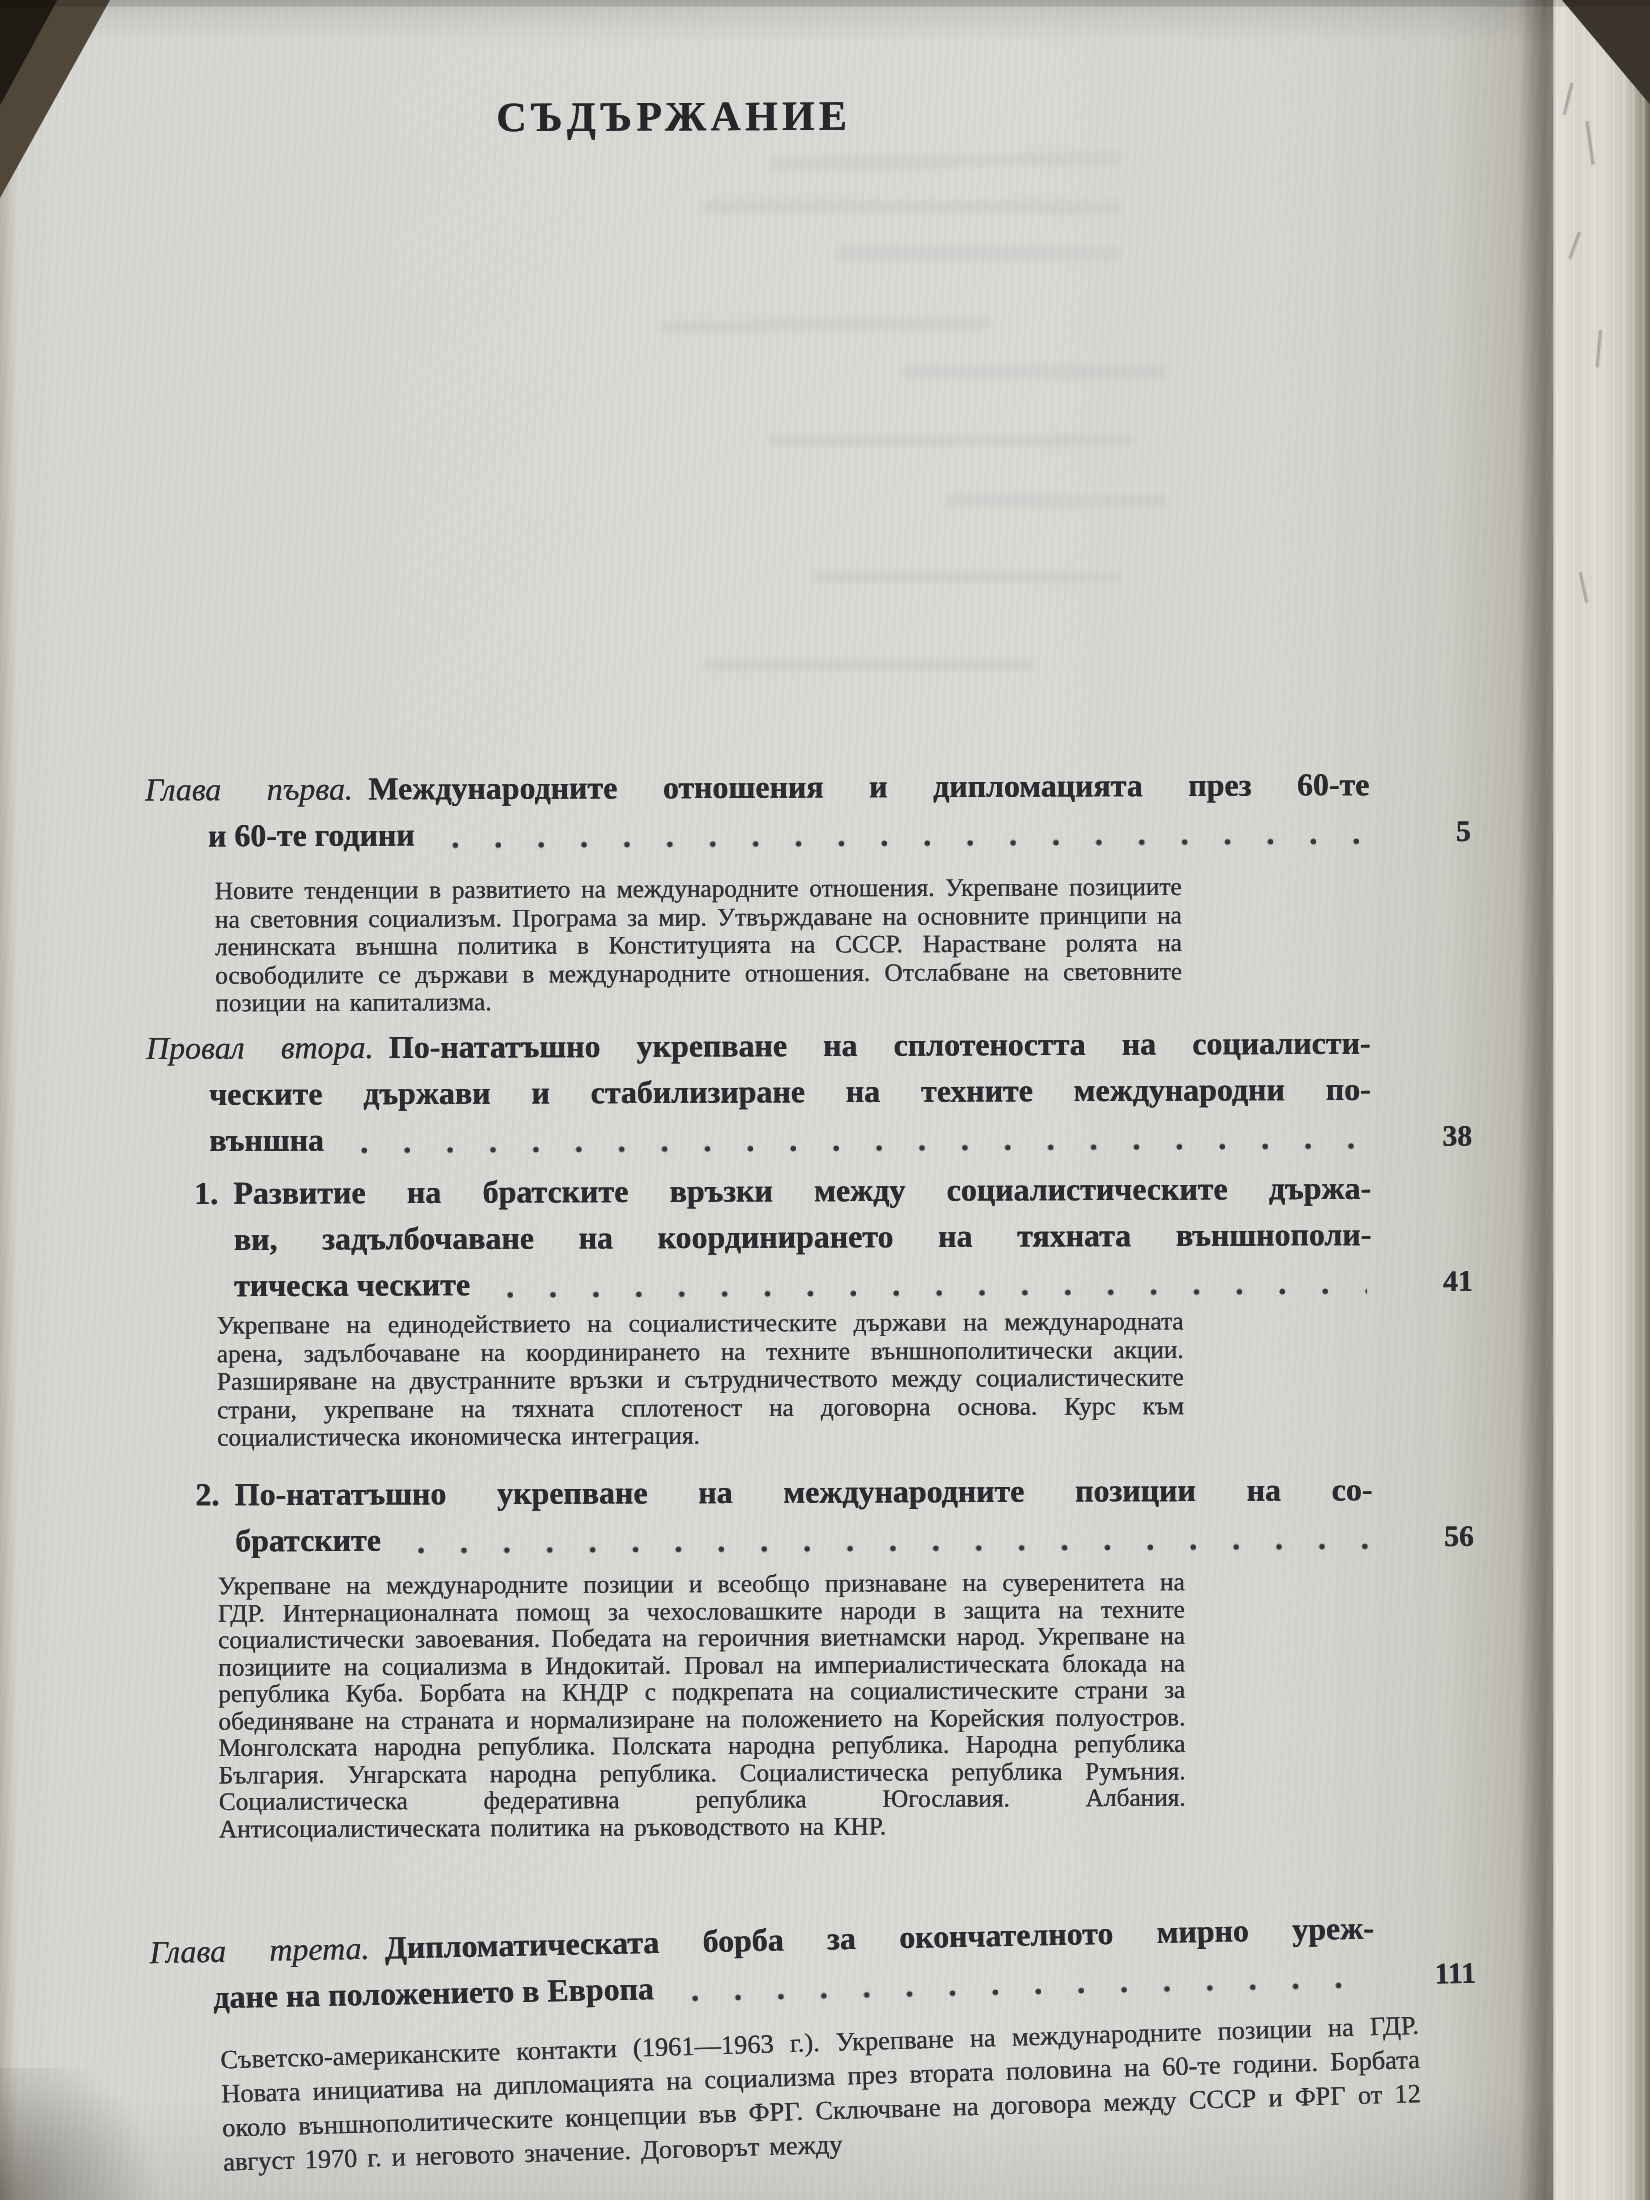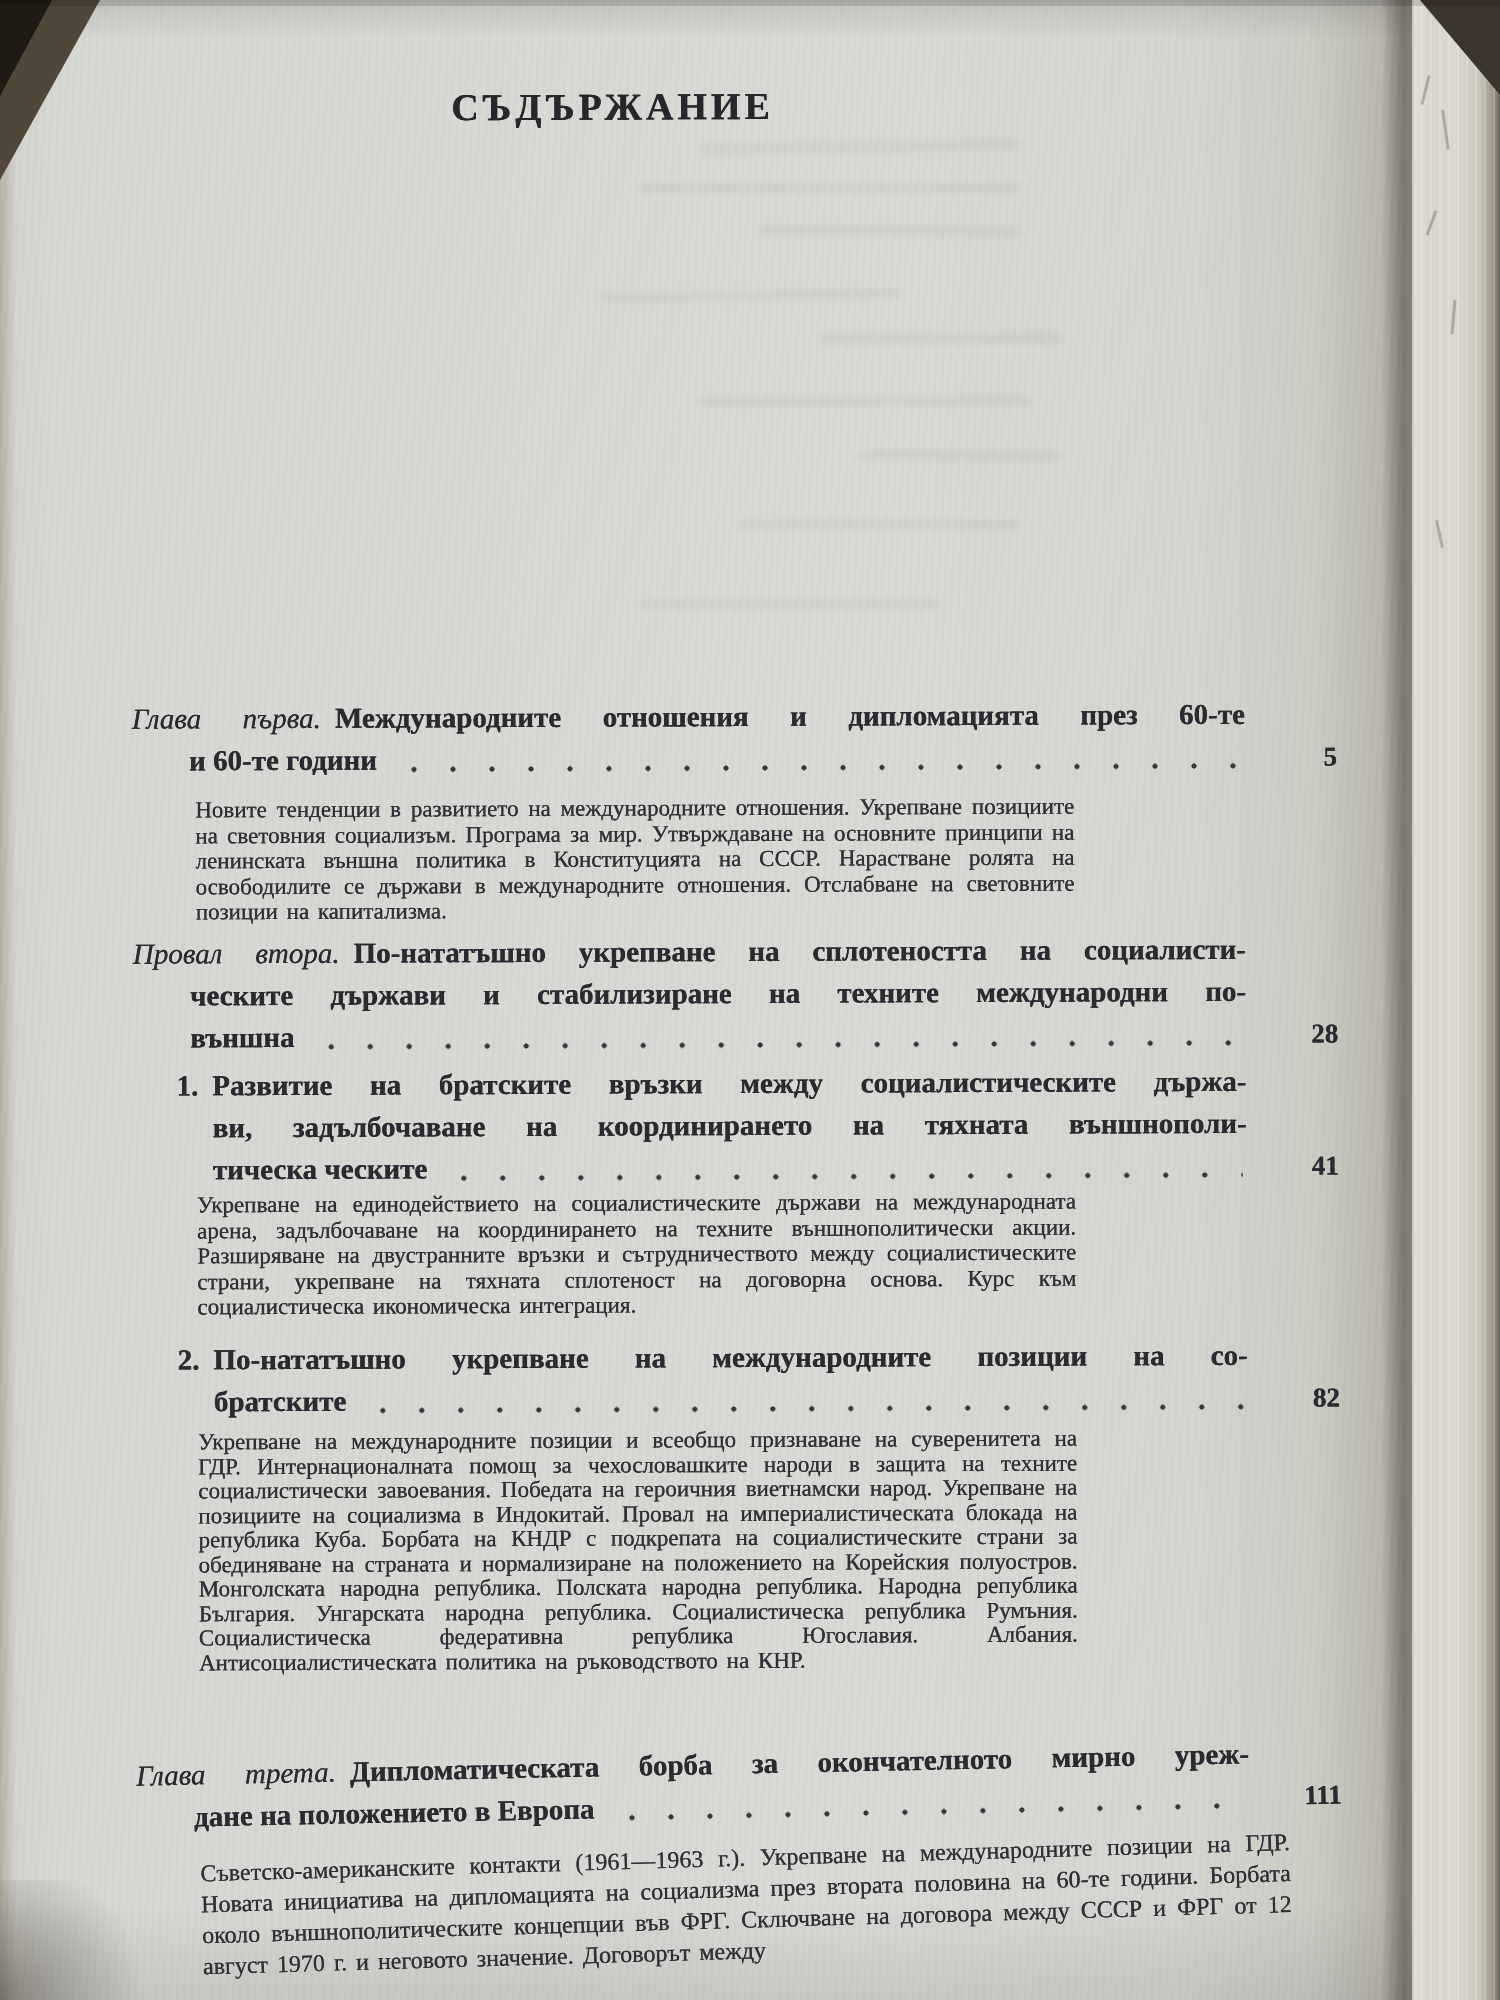--- a/index.html
+++ b/index.html
@@ -129,21 +129,21 @@
   <div class="head w1" id="ch2-head">
     <div class="jline">
       <span class="lbl">Провал втора.</span><span>По-нататъшно укрепване на сплотеността на социалисти-</span>
     </div>
     <div class="jline ind">
       <span>ческите държави и стабилизиране на техните международни по-</span>
     </div>
     <div class="hrow ind">
       <span>външна</span>
       <span class="leader"></span>
-      <span class="pagenum">28</span>
+      <span class="pagenum">38</span>
     </div>
   </div>
 
   <div class="head w2" id="s1-head">
     <div class="jline">
       <span class="num">1.</span><span>Развитие на братските връзки между социалистическите държа-</span>
     </div>
     <div class="jline ind2">
       <span>ви, задълбочаване на координирането на тяхната външнополи-</span>
     </div>
@@ -155,21 +155,21 @@
   </div>
   <div class="summary sumw" id="s1-sum">Укрепване на единодействието на социалистическите държави на международната арена, задълбочаване на координирането на техните външнополитически акции. Разширяване на двустранните връзки и сътрудничеството между социалистическите страни, укрепване на тяхната сплотеност на договорна основа. Курс към социалистическа икономическа интеграция.</div>
 
   <div class="head w2" id="s2-head">
     <div class="jline">
       <span class="num">2.</span><span>По-нататъшно укрепване на международните позиции на со-</span>
     </div>
     <div class="hrow ind2">
       <span>братските</span>
       <span class="leader"></span>
-      <span class="pagenum">82</span>
+      <span class="pagenum">56</span>
     </div>
   </div>
   <div class="summary sumw" id="s2-sum">Укрепване на международните позиции и всеобщо признаване на суверенитета на ГДР. Интернационалната помощ за чехословашките народи в защита на техните социалистически завоевания. Победата на героичния виетнамски народ. Укрепване на позициите на социализма в Индокитай. Провал на империалистическата блокада на република Куба. Борбата на КНДР с подкрепата на социалистическите страни за обединяване на страната и нормализиране на положението на Корейския полуостров. Монголската народна република. Полската народна република. Народна република България. Унгарската народна република. Социалистическа република Румъния. Социалистическа федеративна република Югославия. Албания. Антисоциалистическата политика на ръководството на КНР.</div>
 
   <div class="head w1" id="ch3-head">
     <div class="jline">
       <span class="lbl">Глава трета.</span><span>Дипломатическата борба за окончателното мирно уреж-</span>
     </div>
     <div class="hrow ind">
       <span>дане на положението в Европа</span>

